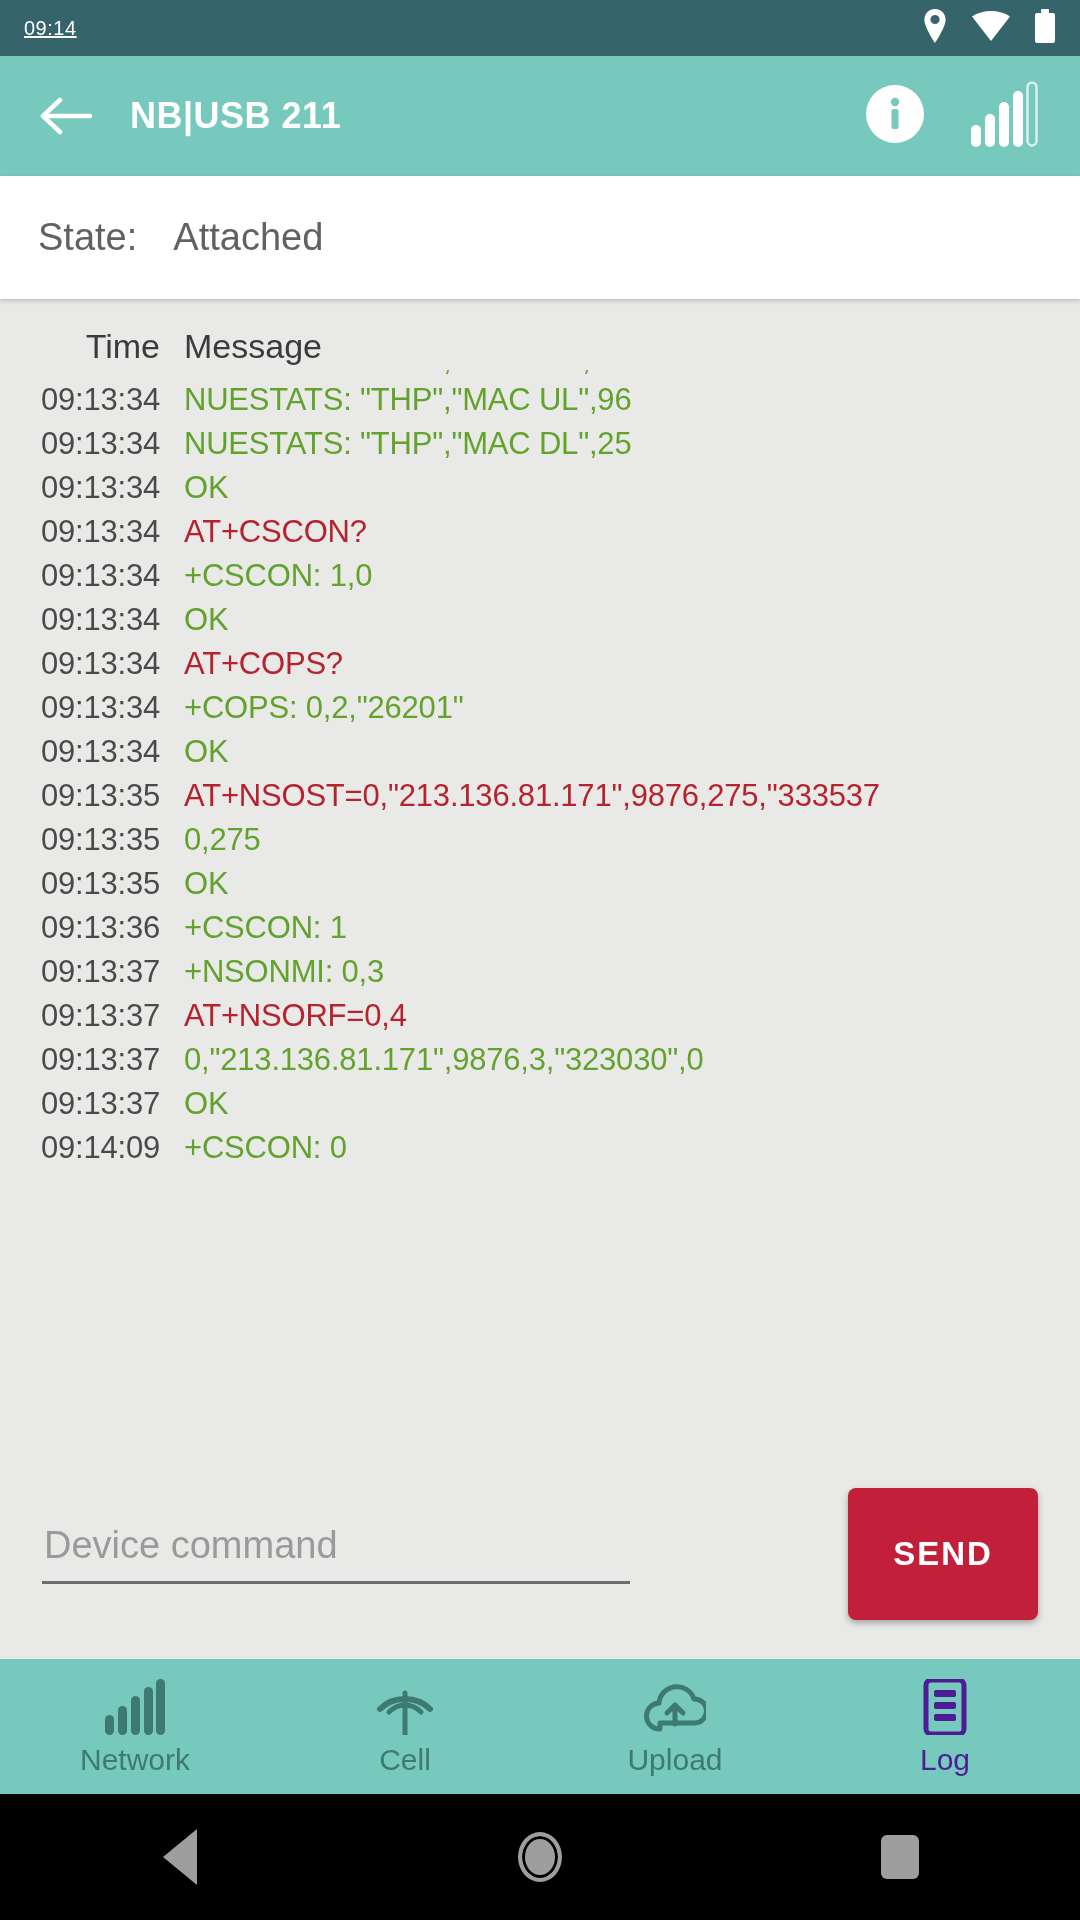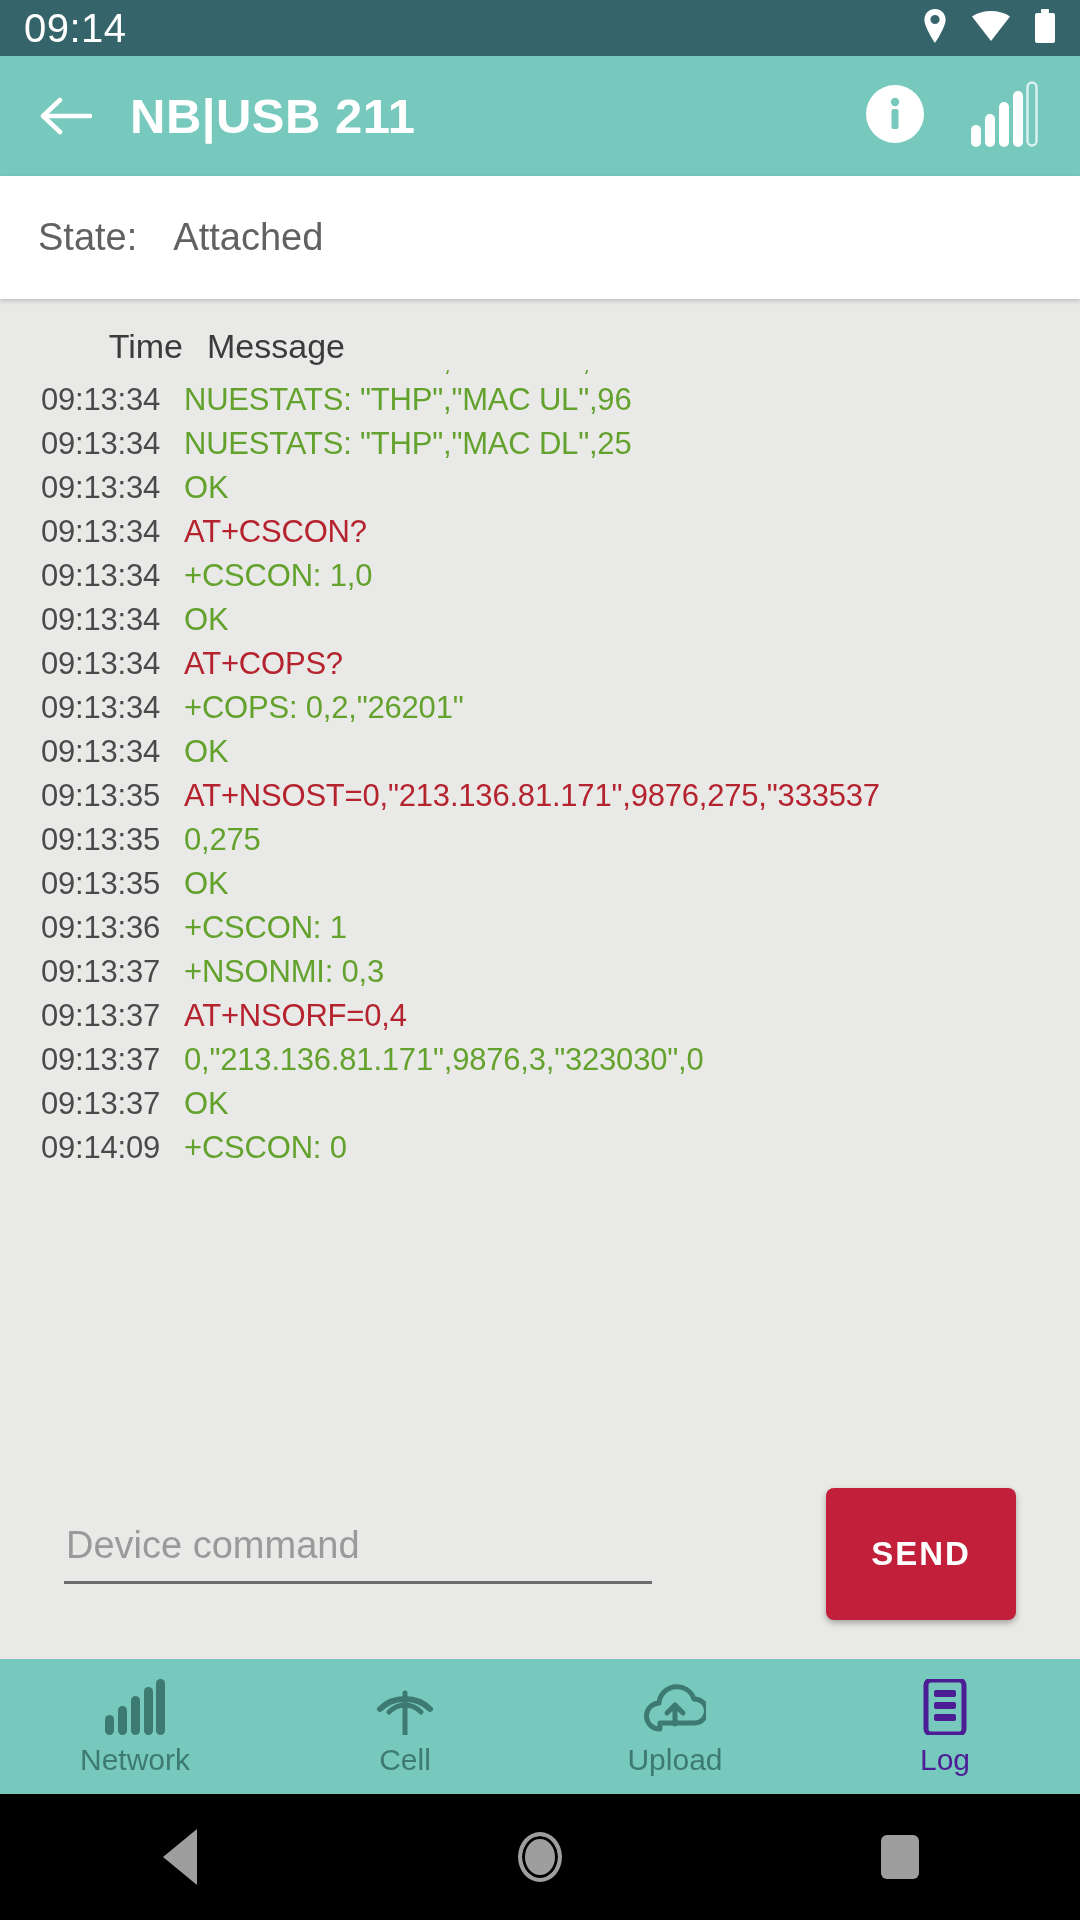--- a/index.html
+++ b/index.html
@@ -10,31 +10,31 @@
     overflow:hidden;
   }
   #app { width:1080px; height:1920px; position:relative; display:flex; flex-direction:column; }
 
   
   .statusbar {
     height:56px; background:#35656a; flex:0 0 56px;
     display:flex; align-items:center; padding:0 24px;
     color:#ffffff;
   }
-  .statusbar .clock { font-size:40px; letter-spacing:.5px; }
+  .statusbar .clock { font-size:20px; letter-spacing:.5px;text-decoration:underline; }
   .statusbar .sb-icons { margin-left:auto; display:flex; align-items:center; gap:24px; }
 
   
   .appbar {
     height:120px; flex:0 0 120px; background:#77c9bd;
     display:flex; align-items:center; padding:0 28px;
   }
   .appbar .back { width:74px; height:74px; display:flex; align-items:center; justify-content:center; }
   .appbar .title {
-    color:#ffffff; font-size:49px; font-weight:700; letter-spacing:.5px;
+    color:#ffffff; font-size:36px; font-weight:700; letter-spacing:.5px;
     margin-left:28px; white-space:nowrap;
   }
   .appbar .bar-actions { margin-left:auto; display:flex; align-items:center; gap:46px; padding-right:12px; }
 
   
   .state-card {
     background:#ffffff; flex:0 0 123px;
     display:flex; align-items:center; padding:0 38px;
     box-shadow:0 2px 4px rgba(0,0,0,.18);
     position:relative; z-index:3;
@@ -42,21 +42,21 @@
   .state-card .lbl { font-size:38px; color:#616161; }
   .state-card .val { font-size:38px; color:#616161; margin-left:36px; }
 
   
   .logbody {
     flex:1 1 auto; background:#e9e9e7; position:relative; overflow:hidden;
     display:flex; flex-direction:column;
   }
   .log-head {
     display:flex; padding:28px 12px 4px 0; flex:0 0 auto;
-    position:relative; z-index:2; background:#e9e9e7;margin-left:23px;
+    position:relative; z-index:2; background:#e9e9e7;
   }
   .log-head .h-time { width:160px; text-align:right; font-size:34px; color:#3b3b3b; }
   .log-head .h-msg  { margin-left:24px; font-size:34px; color:#3b3b3b; }
 
   .log-scroll {
     flex:1 1 auto; overflow:hidden; position:relative;
     margin-top:-14px;
   }
   .log-rows { position:relative; }
   .row { display:flex; align-items:baseline; height:44px; white-space:nowrap; }
@@ -69,21 +69,21 @@
     overflow:hidden; text-overflow:clip;
   }
   .row .m.rx { color:#64a22e; }
   .row .m.tx { color:#b5232e; }
   .row.clipped { height:26px; overflow:hidden; }
   .row.clipped .t, .row.clipped .m { position:relative; top:-14px; }
 
   
   .cmdbar {
     flex:0 0 210px; background:#e9e9e7;
-    display:flex; align-items:center; padding:0 64px;
+    display:flex; align-items:center; padding:0 42px;
   }
   .cmd-field { flex:1 1 auto; max-width:588px; margin-right:40px; }
   .cmd-input {
     width:100%; border:0; background:transparent; outline:none;
     font-family:"Liberation Sans", sans-serif;
     font-size:38px; color:#8c8c8c; padding:0 0 14px 2px;
     border-bottom:3px solid #6d6d6d;
   }
   .cmd-input::placeholder { color:#9a9a9a; opacity:1; }
   .send-btn {

